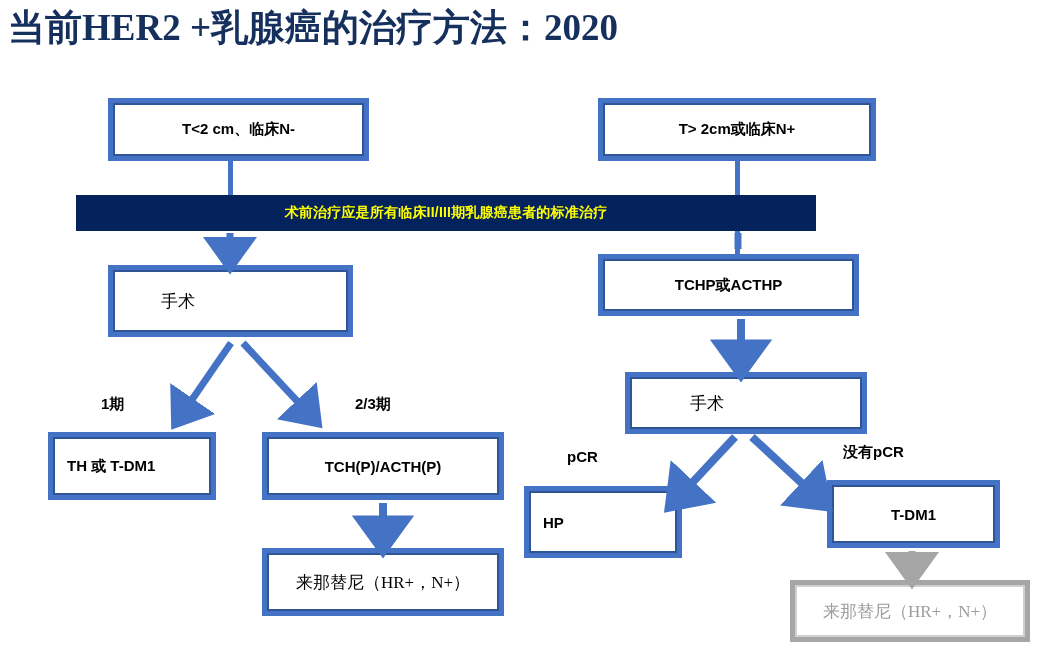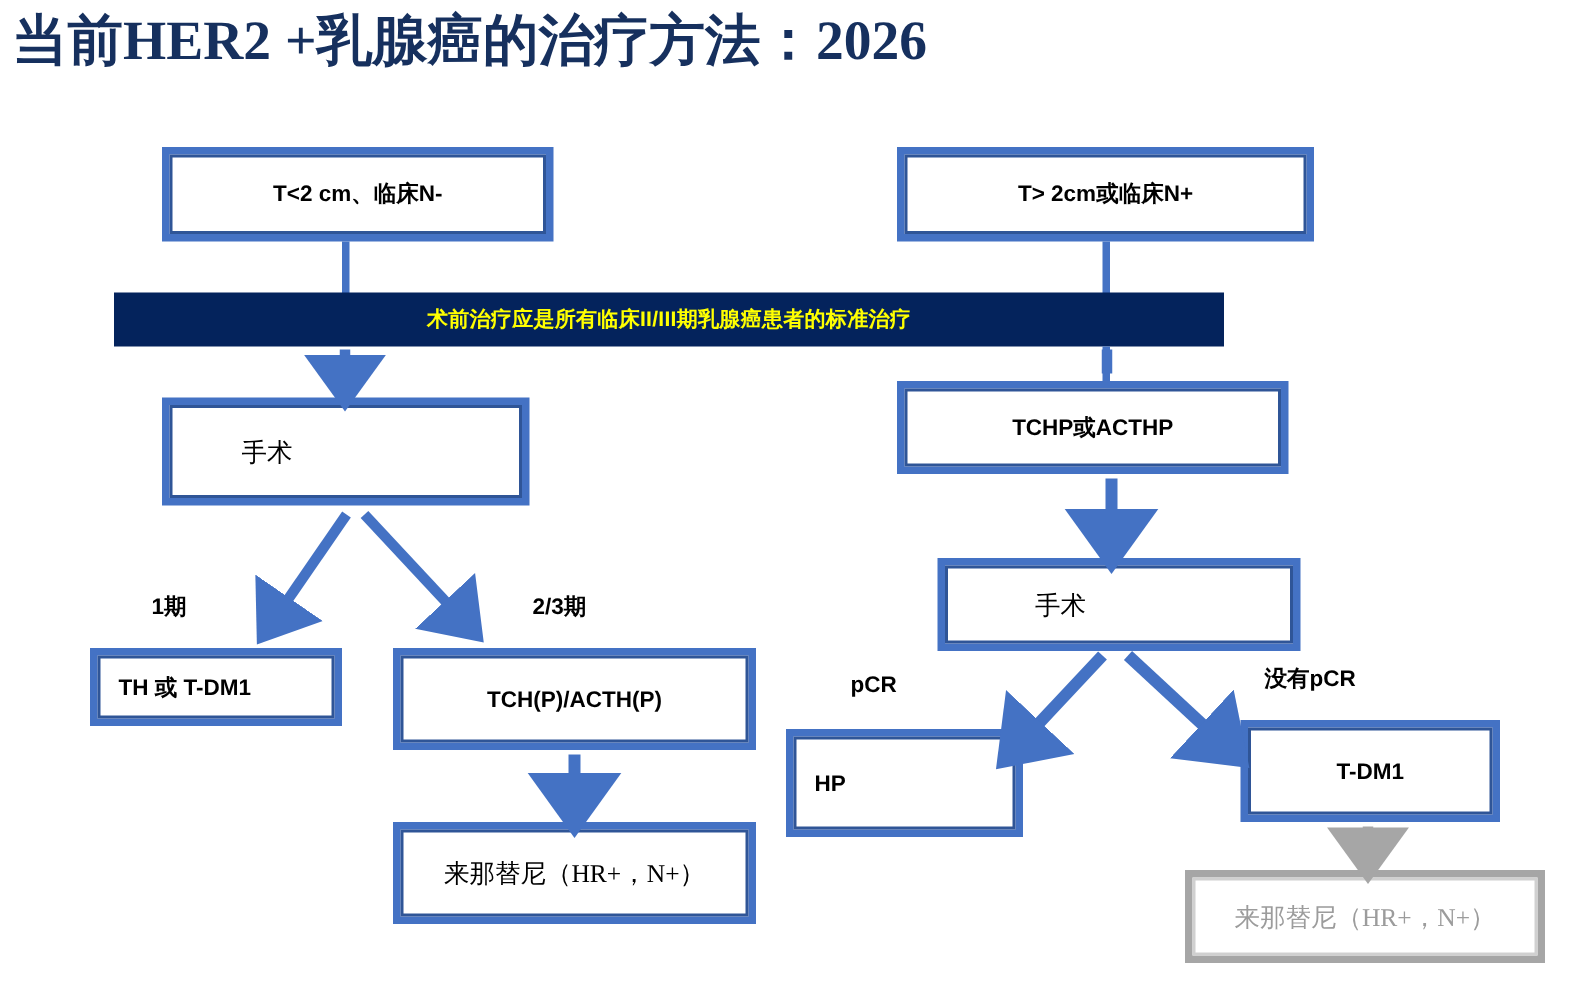--- a/index.html
+++ b/index.html
@@ -62,21 +62,21 @@
 
   
   #arrows{position:absolute;left:0;top:0;width:1059px;height:656px;pointer-events:none;}
   .thinline{position:absolute;background:#4472C4;}
 </style>
 </head>
 <body>
 
 <div id="canvas">
 
-  <div class="title">当前HER2 +乳腺癌的治疗方法：2026</div>
+  <div class="title">当前HER2 +乳腺癌的治疗方法：2020</div>
 
   <div class="box" style="left:108px;top:98px;width:261px;height:63px;">
     <div class="inner">T&lt;2 cm、临床N-</div>
   </div>
 
   <div class="box" style="left:598px;top:98px;width:278px;height:63px;">
     <div class="inner">T&gt; 2cm或临床N+</div>
   </div>
 
   <div class="thinline" style="left:228px;top:161px;width:5px;height:36px;"></div>
@@ -88,21 +88,21 @@
 
   <div class="thinline" style="left:735px;top:231px;width:5px;height:32px;"></div>
 
   <div class="box cjk cjk-left" style="left:108px;top:265px;width:245px;height:72px;">
     <div class="inner">手术</div>
   </div>
 
   <div class="flabel" style="left:101px;top:395px;">1期</div>
   <div class="flabel" style="left:355px;top:395px;">2/3期</div>
 
-  <div class="box leftalign" style="left:60px;top:432px;width:168px;height:52px;">
+  <div class="box leftalign" style="left:48px;top:432px;width:168px;height:68px;">
     <div class="inner">TH 或 T-DM1</div>
   </div>
 
   <div class="box" style="left:262px;top:432px;width:242px;height:68px;">
     <div class="inner">TCH(P)/ACTH(P)</div>
   </div>
 
   <div class="box cjk" style="left:262px;top:548px;width:242px;height:68px;">
     <div class="inner">来那替尼（HR+，N+）</div>
   </div>

